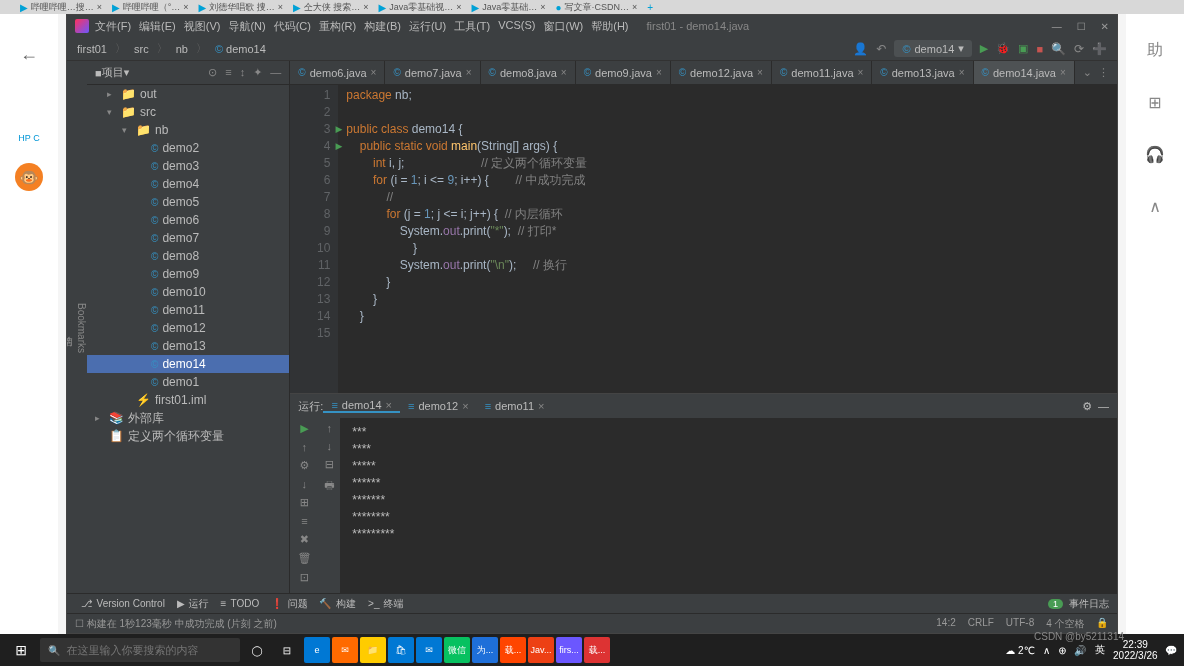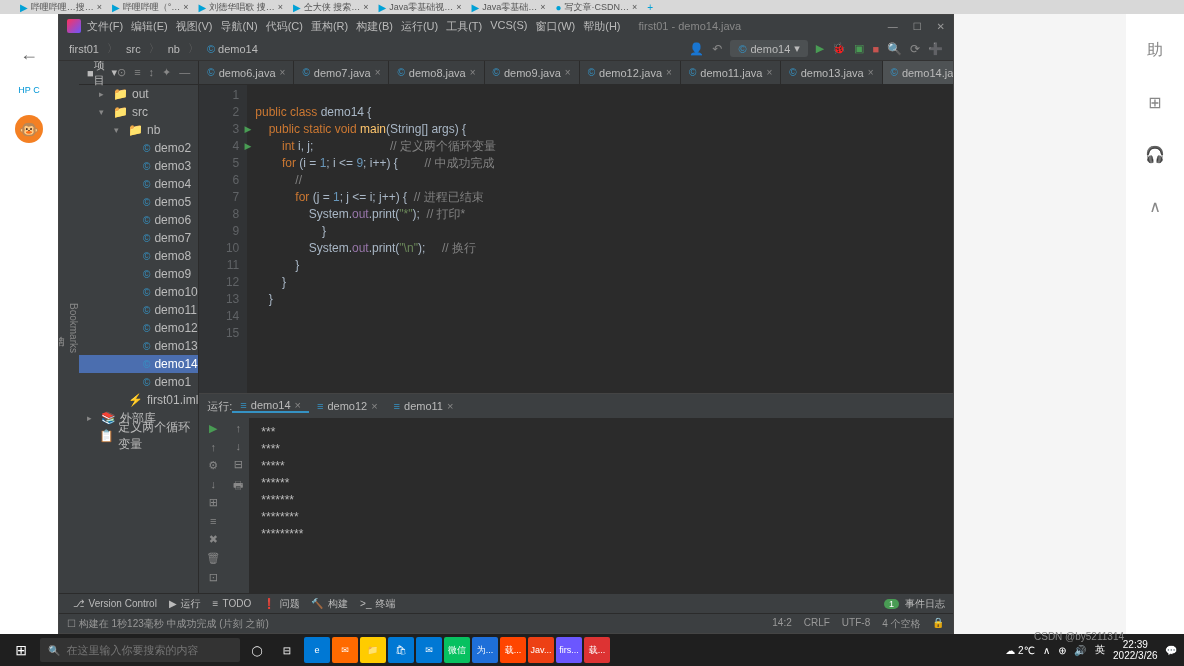--- a/index.html
+++ b/index.html
@@ -4,24 +4,24 @@
 <style>
 * { margin: 0; padding: 0; box-sizing: border-box; font-family: "Microsoft YaHei", Arial, sans-serif; }
 body { width: 1184px; height: 666px; background: #f5f5f5; overflow: hidden; position: relative; }
 
 .browser-tabs { height: 14px; background: #d8d8d8; display: flex; align-items: center; padding: 0 20px; gap: 10px; font-size: 9px; overflow: hidden; }
 .browser-tabs .tab { display: flex; align-items: center; gap: 3px; color: #555; white-space: nowrap; }
 .browser-tabs .tab-icon { color: #00a1d6; font-size: 10px; }
 
 .left-sidebar { position: absolute; left: 0; top: 14px; width: 58px; height: 620px; background: #fff; display: flex; flex-direction: column; align-items: center; padding-top: 30px; gap: 20px; }
 .back-btn { font-size: 18px; color: #666; }
-.hp-logo { font-size: 9px; color: #0096d6; text-align: right; }
+.hp-logo { font-size: 9px; color: #0096d6; text-align: right; margin-top: 48px; }
 .monkey-icon { width: 28px; height: 28px; background: #f48023; border-radius: 50%; display: flex; align-items: center; justify-content: center; font-size: 16px; }
 
-.ide-window { position: absolute; left: 58px; top: 14px; width: 896px; height: 620px; background: #2b2b2b; border: 1px solid #444; display: flex; flex-direction: column; }
+.ide-window { position: absolute; left: 66px; top: 14px; width: 1052px; height: 620px; background: #2b2b2b; border: 1px solid #444; display: flex; flex-direction: column; }
 .ide-titlebar { height: 22px; background: #3c3f41; display: flex; align-items: center; padding: 0 8px; font-size: 11px; color: #bbb; }
 .ide-titlebar .title-left { display: flex; align-items: center; gap: 6px; }
 .ide-titlebar .ij-icon { width: 14px; height: 14px; background: linear-gradient(135deg, #fe315d, #6b57ff); border-radius: 2px; }
 .ide-titlebar .win-controls { margin-left: auto; display: flex; gap: 15px; color: #999; font-size: 10px; }
 
 .ide-breadcrumb { height: 24px; background: #3c3f41; display: flex; align-items: center; padding: 0 10px; font-size: 11px; color: #bbb; border-bottom: 1px solid #323232; }
 .ide-breadcrumb .crumb { display: flex; align-items: center; gap: 4px; }
 .ide-breadcrumb .sep { color: #666; margin: 0 4px; }
 .ide-breadcrumb .file-icon { color: #3592c4; }
 .ide-breadcrumb .right-tools { margin-left: auto; display: flex; gap: 8px; align-items: center; }
@@ -385,27 +385,28 @@
             <div class="line">8</div>
             <div class="line">9</div>
             <div class="line">10</div>
             <div class="line">11</div>
             <div class="line">12</div>
             <div class="line">13</div>
             <div class="line">14</div>
             <div class="line">15</div>
           </div>
         <div class="code-content" id="codec">
+            <div class="line"><span class="kw">package</span> nb;</div>
             <div class="line"></div>
             <div class="line"><span class="kw">public class</span> demo14 {</div>
             <div class="line">    <span class="kw">public static void</span> <span class="mth">main</span>(String[] args) {</div>
             <div class="line">        <span class="kw">int</span> i, j;                       <span class="com">// 定义两个循环变量</span></div>
             <div class="line">        <span class="kw">for</span> (i = <span class="num">1</span>; i &lt;= <span class="num">9</span>; i++) {        <span class="com">// 中成功完成</span></div>
             <div class="line">            <span class="com">//</span></div>
-            <div class="line">            <span class="kw">for</span> (j = <span class="num">1</span>; j &lt;= i; j++) {  <span class="com">// 进程已结束</span></div>
+            <div class="line">            <span class="kw">for</span> (j = <span class="num">1</span>; j &lt;= i; j++) {  <span class="com">// 内层循环</span></div>
             <div class="line">                System.<span class="fld">out</span>.print(<span class="str">"*"</span>);  <span class="com">// 打印*</span></div>
             <div class="line">                    }</div>
             <div class="line">                System.<span class="fld">out</span>.print(<span class="str">"\n"</span>);     <span class="com">// 换行</span></div>
             <div class="line">            }</div>
             <div class="line">        }</div>
             <div class="line">    }</div>
             <div class="line"></div>
           </div>
       </div>
 

